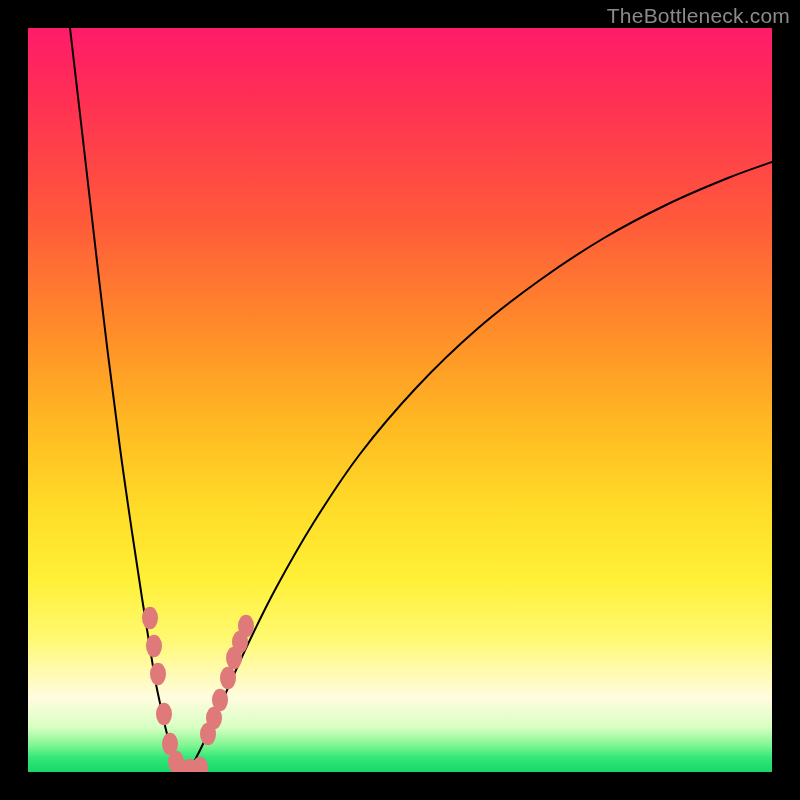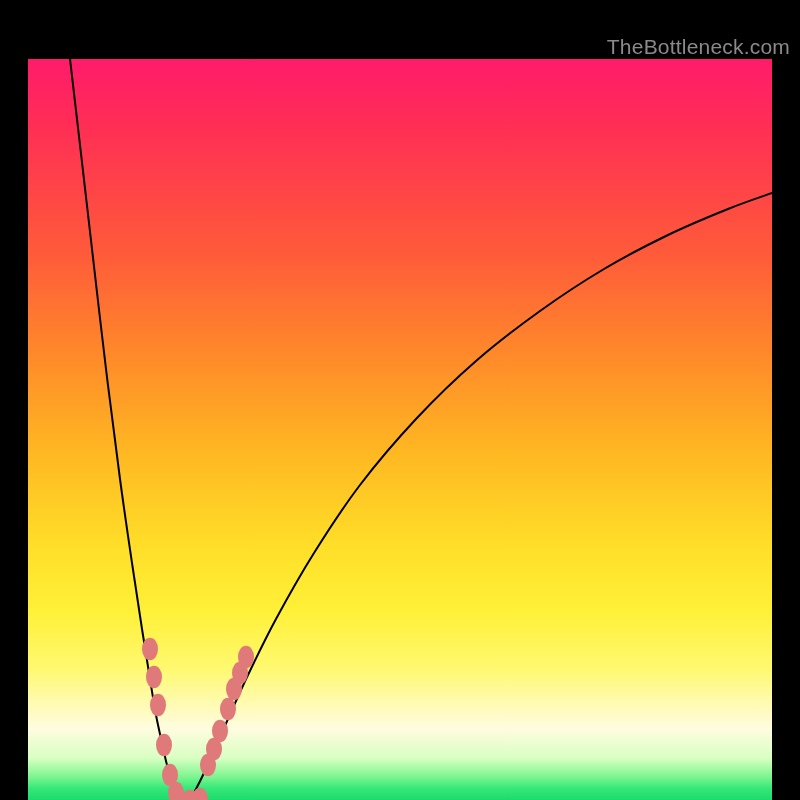--- a/index.html
+++ b/index.html
@@ -8,21 +8,20 @@
     width: 800px;
     height: 800px;
     overflow: hidden;
     background: #000;
     font-family: Arial, Helvetica, sans-serif;
   }
   .frame {
     position: absolute;
     inset: 0;
     background: #000;
-    margin-top: 31px;
   }
   .plot {
     position: absolute;
     left: 28px;
     top: 28px;
     width: 744px;
     height: 744px;
     overflow: hidden;
   }
   .gradient {

